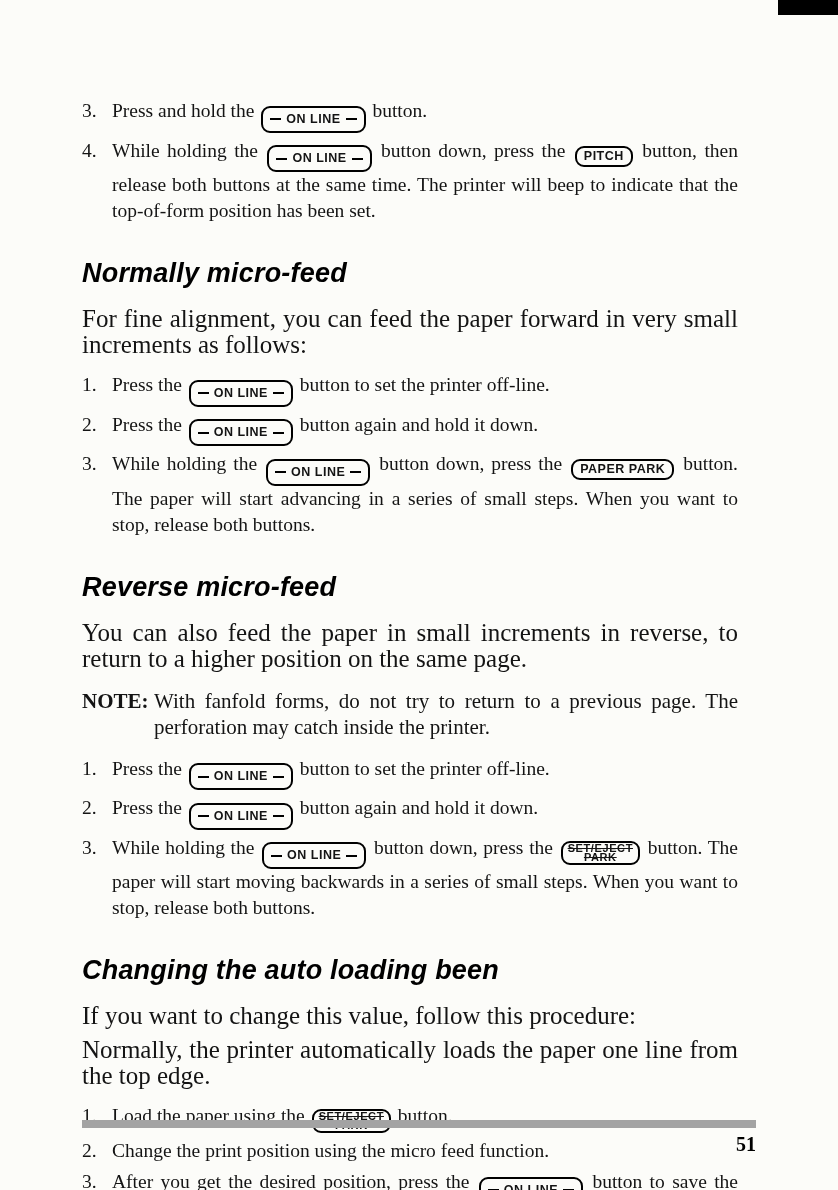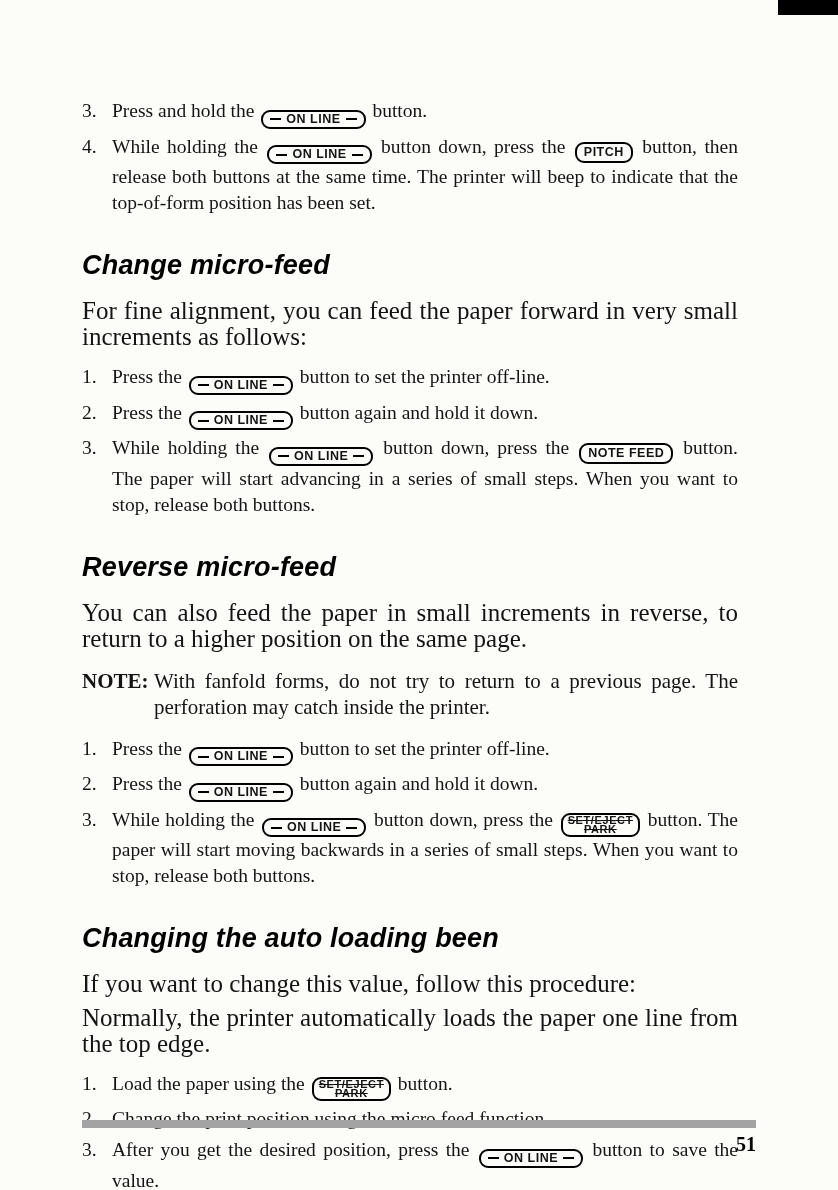--- a/index.html
+++ b/index.html
@@ -74,21 +74,21 @@
     font-size:12.5px; line-height:17px;
     letter-spacing:0.5px;
     white-space:nowrap;
     vertical-align:-3px;
     background:#fcfcf9;
   }
   .btn.lined {
     display:inline-flex;
     align-items:center;
     gap:5px;
-    height:19px;
+    height:27px;
     box-sizing:border-box;
   }
   .btn.lined::before, .btn.lined::after {
     content:"";
     display:inline-block;
     width:11px; height:2px;
     background:#000;
   }
   .btn.stacked {
     padding:1px 5px;
@@ -123,34 +123,34 @@
       <div class="list">
         <div class="li">
           <span class="num">3.</span>
           <span class="li-text">Press and hold the <span class="btn lined">ON LINE</span> button.</span>
         </div>
         <div class="li">
           <span class="num">4.</span>
           <span class="li-text">While holding the <span class="btn lined">ON LINE</span> button down, press the <span class="btn plain">PITCH</span> button, then release both buttons at the same time. The printer will beep to indicate that the top-of-form position has been set.</span>
         </div>
       </div>
-      <h2 class="heading">Change micro-feed</h2>
+      <h2 class="heading">Normally micro-feed</h2>
       <p>For fine alignment, you can feed the paper forward in very small increments as follows:</p>
       <div class="list">
         <div class="li">
           <span class="num">1.</span>
           <span class="li-text">Press the <span class="btn lined">ON LINE</span> button to set the printer off-line.</span>
         </div>
         <div class="li">
           <span class="num">2.</span>
           <span class="li-text">Press the <span class="btn lined">ON LINE</span> button again and hold it down.</span>
         </div>
         <div class="li">
           <span class="num">3.</span>
-          <span class="li-text">While holding the <span class="btn lined">ON LINE</span> button down, press the <span class="btn plain">NOTE FEED</span> button. The paper will start advancing in a series of small steps. When you want to stop, release both buttons.</span>
+          <span class="li-text">While holding the <span class="btn lined">ON LINE</span> button down, press the <span class="btn plain">PAPER PARK</span> button. The paper will start advancing in a series of small steps. When you want to stop, release both buttons.</span>
         </div>
       </div>
       <h2 class="heading">Reverse micro-feed</h2>
       <p>You can also feed the paper in small increments in reverse, to return to a higher position on the same page.</p>
       <div class="note"><span class="note-label">NOTE:</span><span>With fanfold forms, do not try to return to a previous page. The perforation may catch inside the printer.</span></div>
       <div class="list">
         <div class="li">
           <span class="num">1.</span>
           <span class="li-text">Press the <span class="btn lined">ON LINE</span> button to set the printer off-line.</span>
         </div>

